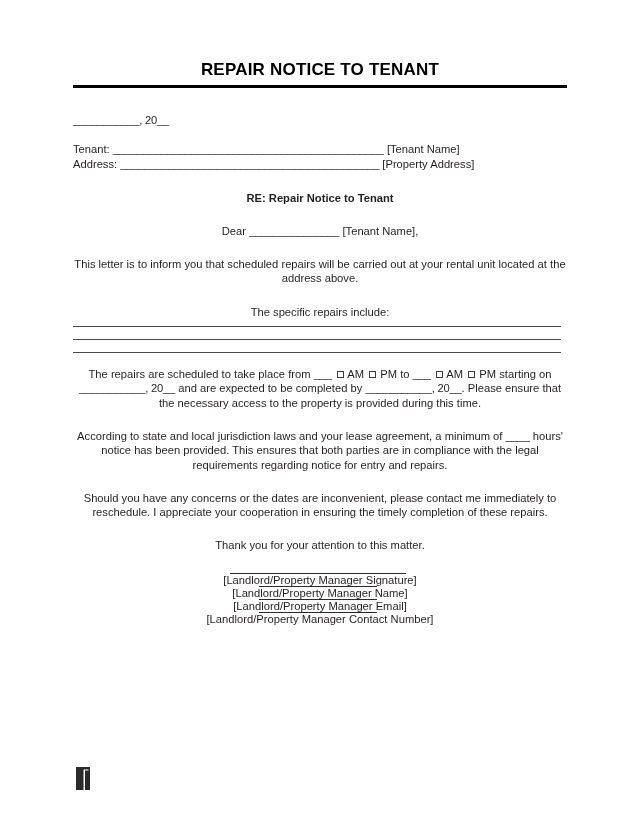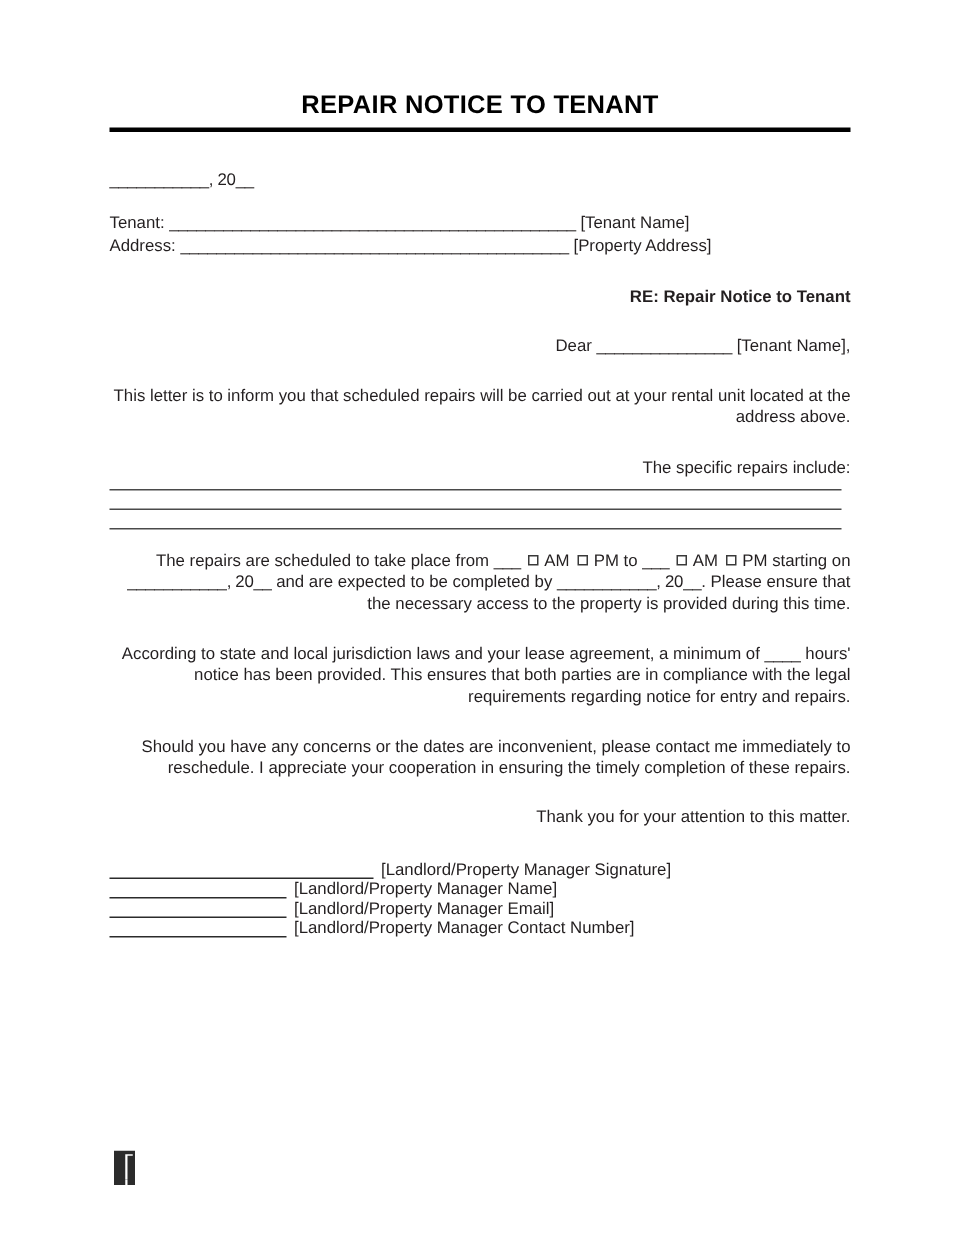--- a/index.html
+++ b/index.html
@@ -45,21 +45,21 @@
     background: #000000;
     width: 494px;
   }
 
   
   .para {
     font-size: 11.2px;
     line-height: 14.3px;
     color: #231f20;
     margin: 0;
-    text-align: right;
+    text-align: center;
   }
   .blank {
     font-size: 11.2px;
     letter-spacing: -0.2px;
   }
   .bold {
     font-weight: bold;
   }
   .spacer-md { height: 14px; }
   .spacer-lg { height: 19px; }
@@ -100,23 +100,24 @@
     margin: 0 1px 0 2px;
     background: #ffffff;
   }
 
   
   .sig-block {
     padding-top: 20px;
   }
   .sig-row {
     display: flex;
-    align-items: flex-end;
+    align-items: center;
     height: 13px;
     white-space: nowrap;
+    flex-direction: column;
   }
   .sig-underline {
     border-bottom: 1px solid #2b2b2b;
     height: 11px;
     margin-right: 5px;
   }
   .sig-underline.long  { width: 176px; }
   .sig-underline.short { width: 118px; }
   .sig-label {
     font-size: 11.2px;

